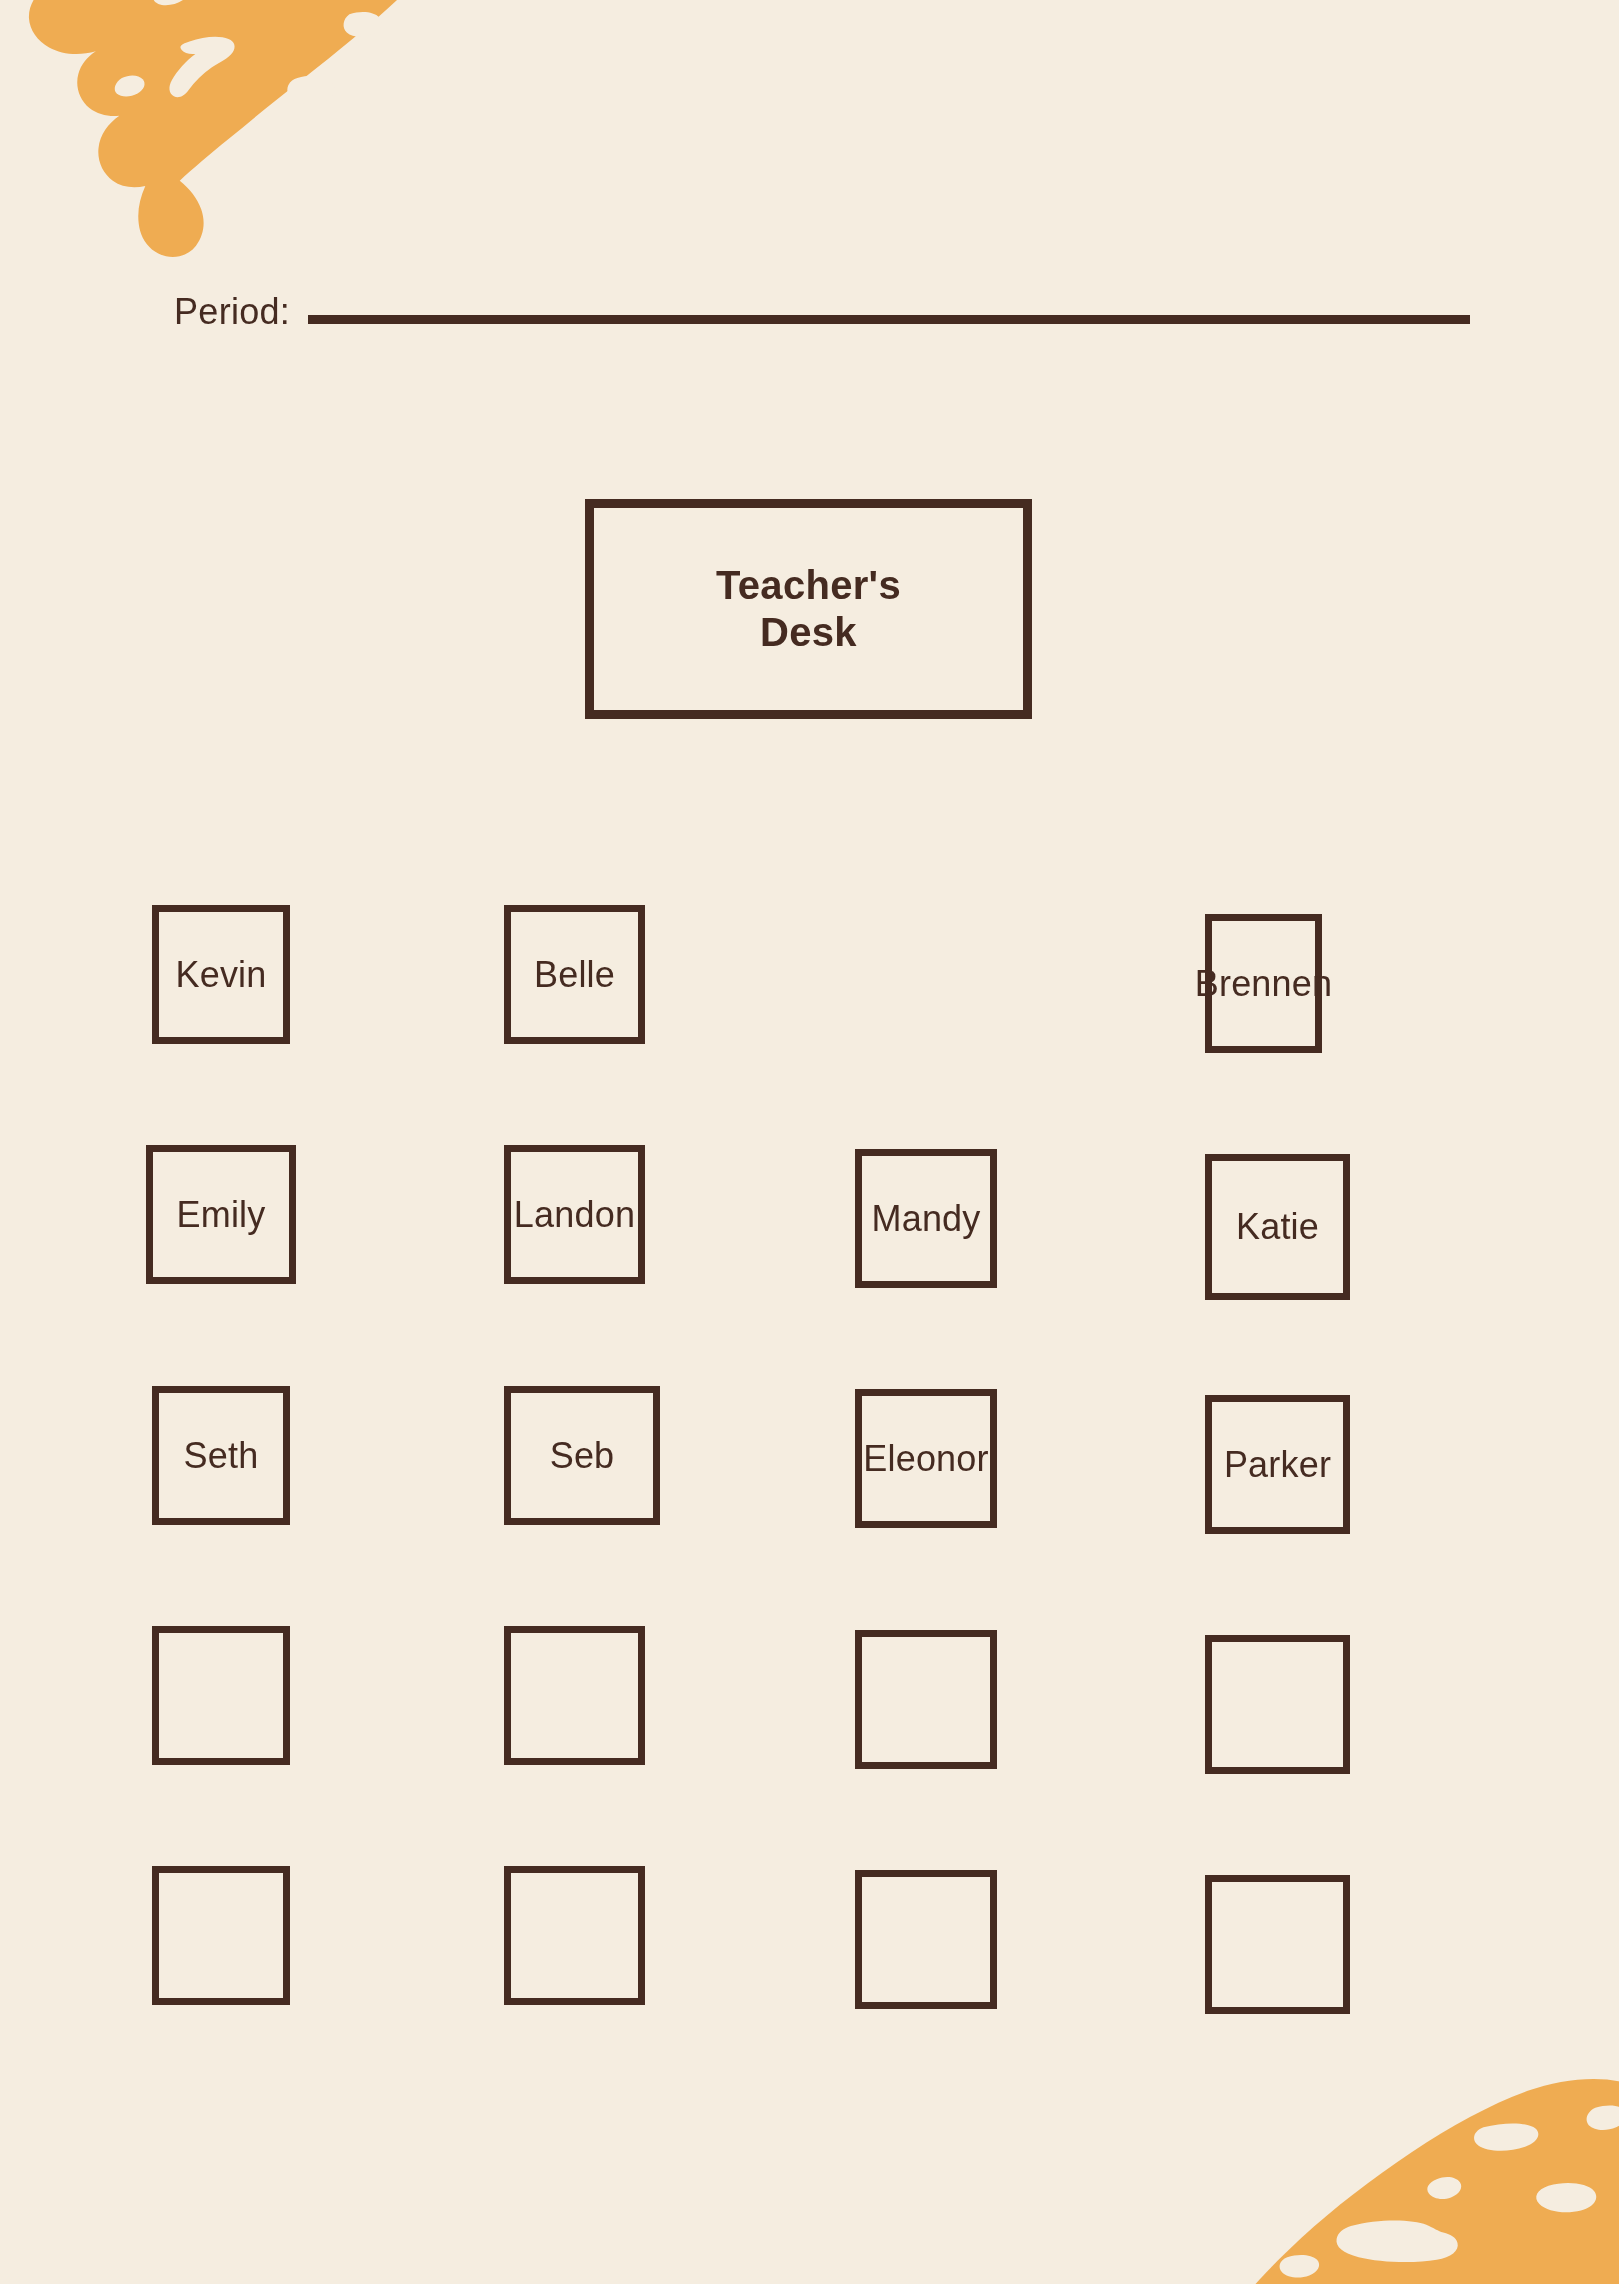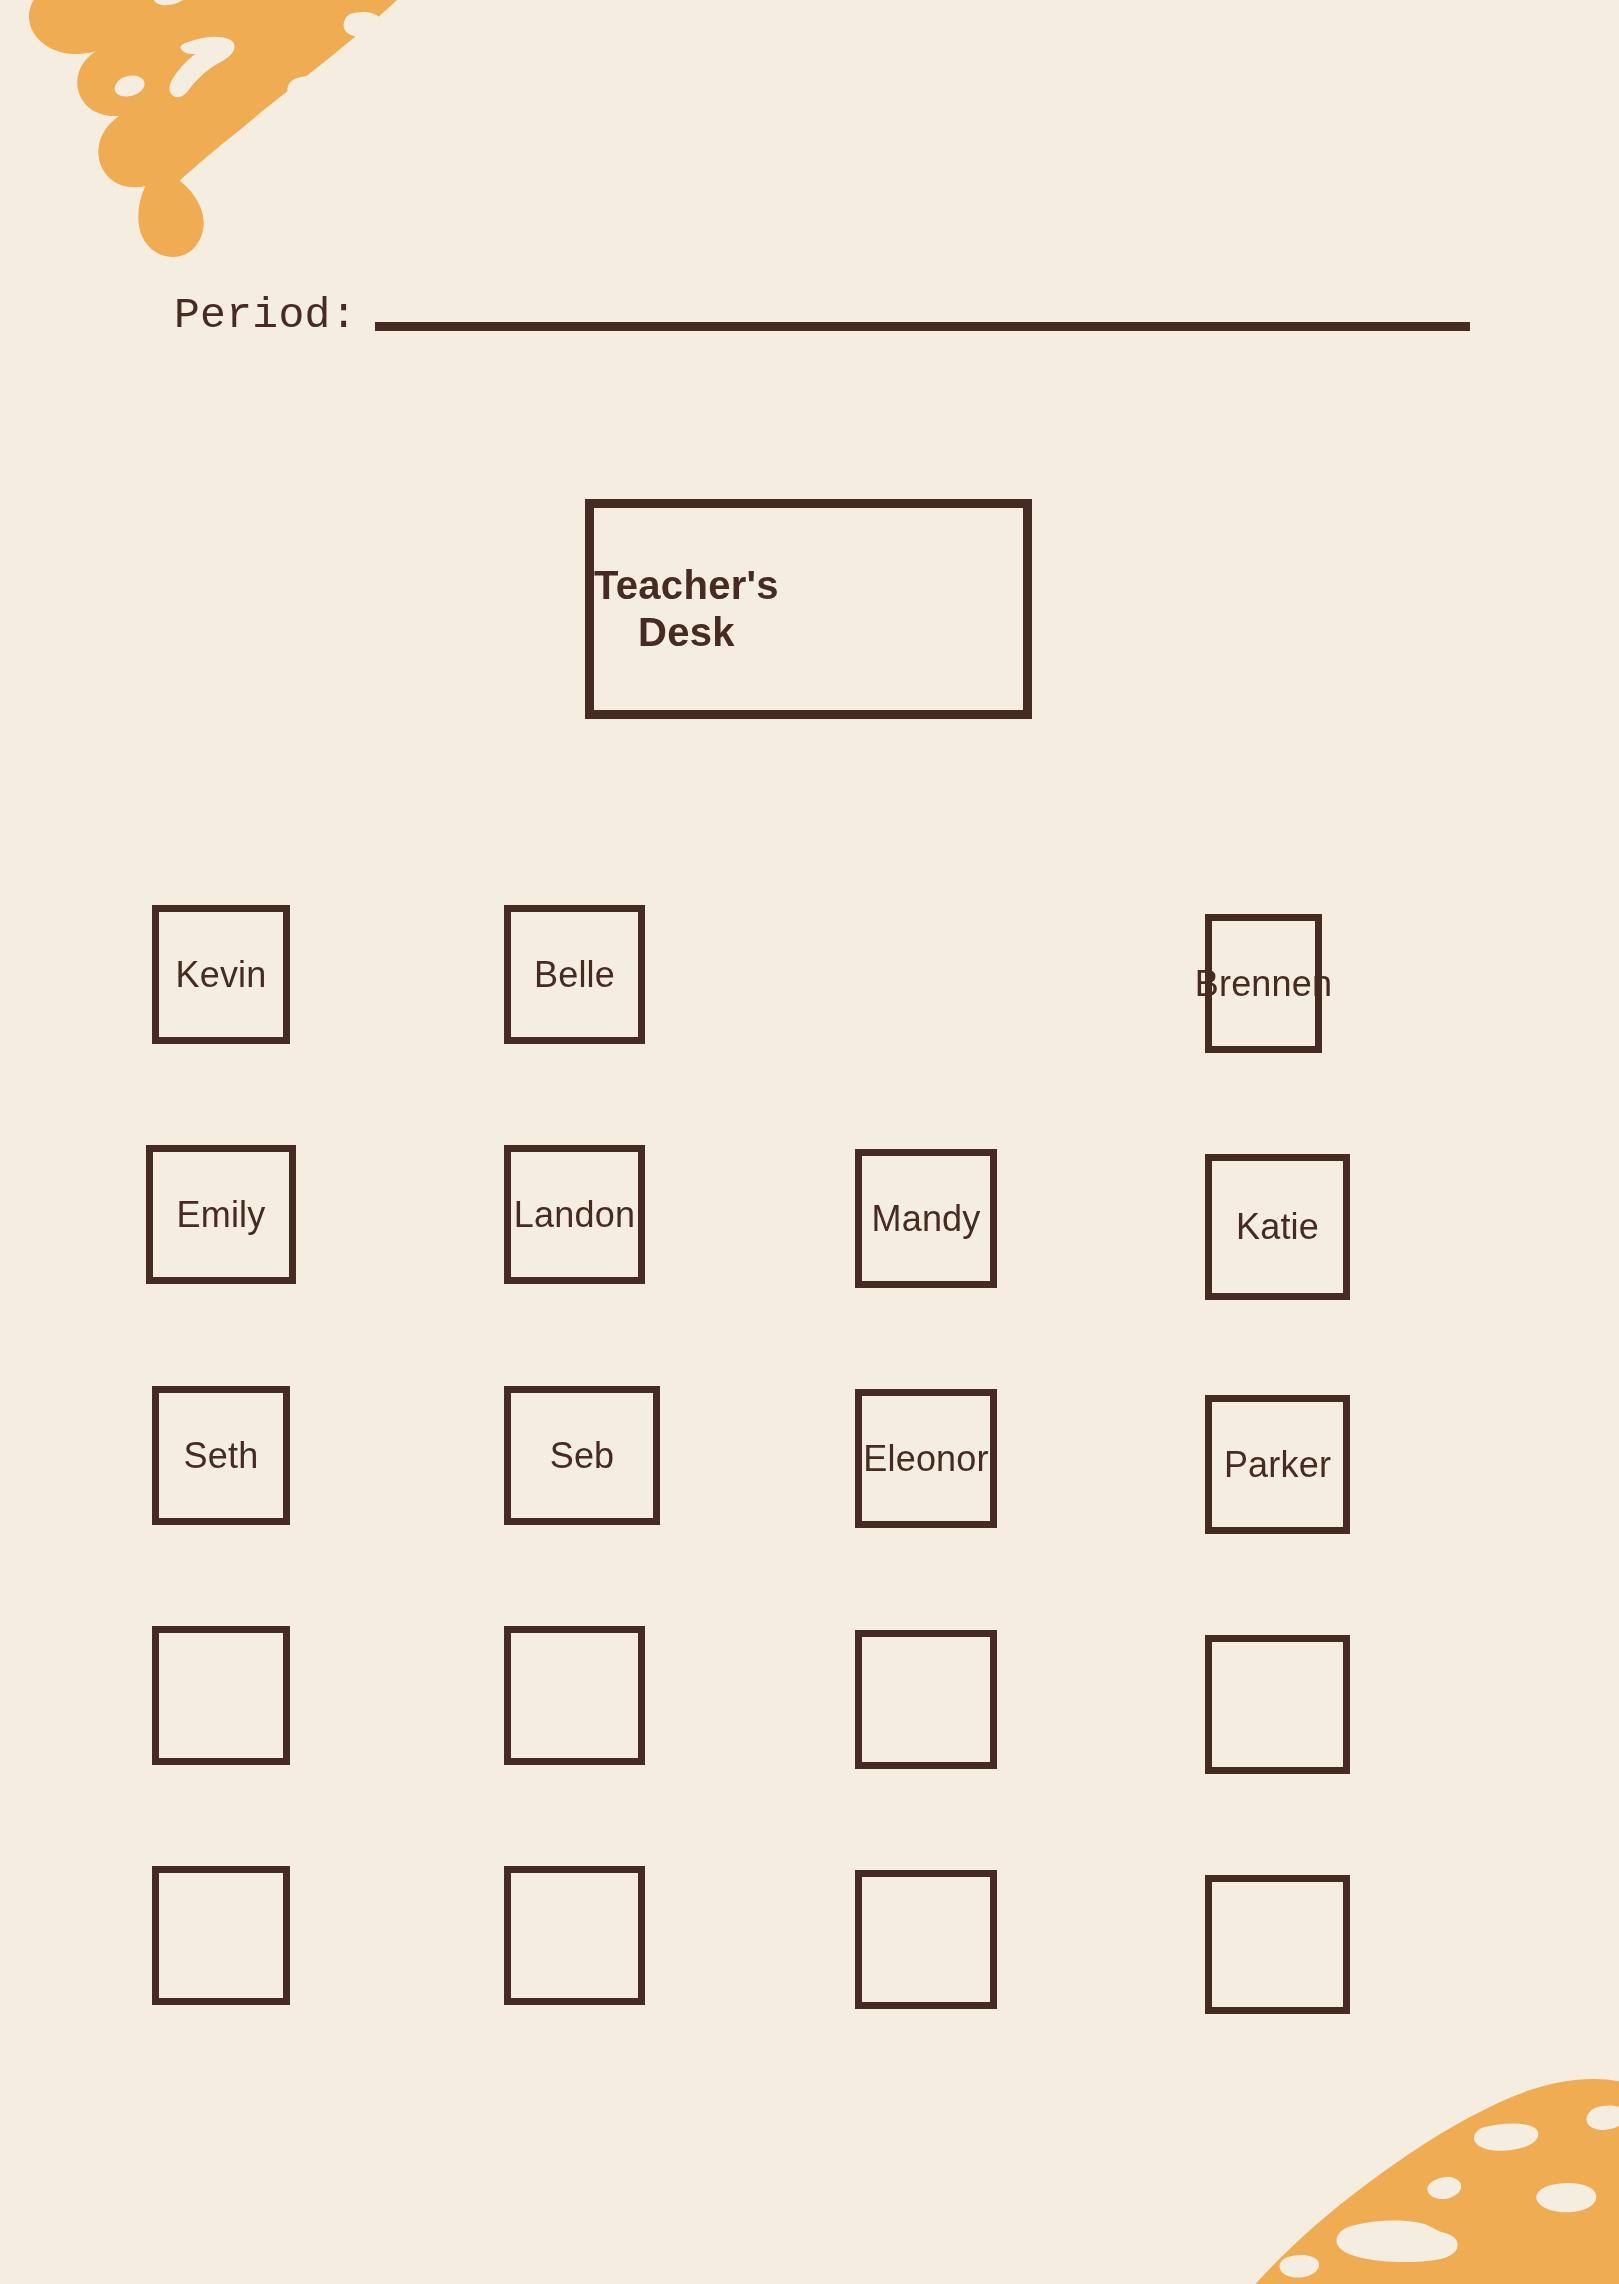--- a/index.html
+++ b/index.html
@@ -36,48 +36,47 @@
   
   .period-row {
     position: absolute;
     left: 174px;
     top: 294px;
     width: 1296px;
     display: flex;
     align-items: flex-end;
   }
   .period-label {
-    font-size: 43px;
+    font-size: 36px;
     color: #452B21;
     letter-spacing: 0.3px;
     line-height: 1;
     white-space: nowrap;
     margin-bottom: 1.3px;
-    font-family: Liberation Mono, monospace;
   }
   .period-line {
     flex: 1;
     height: 8.5px;
     background: #452B21;
     margin-left: 18px;
     margin-bottom: 7.8px;
   }
 
   
   .teacher-desk {
     position: absolute;
     left: 585px;
     top: 499px;
     width: 447px;
     height: 220px;
     box-sizing: border-box;
     border: 9px solid #452B21;
     display: flex;
     align-items: center;
-    justify-content: flex-start;
+    justify-content: center;
   }
   .teacher-desk-label {
     font-size: 40px;
     font-weight: bold;
     color: #452B21;
     text-align: center;
     line-height: 1.18;
     letter-spacing: 0.3px;
   }
 

